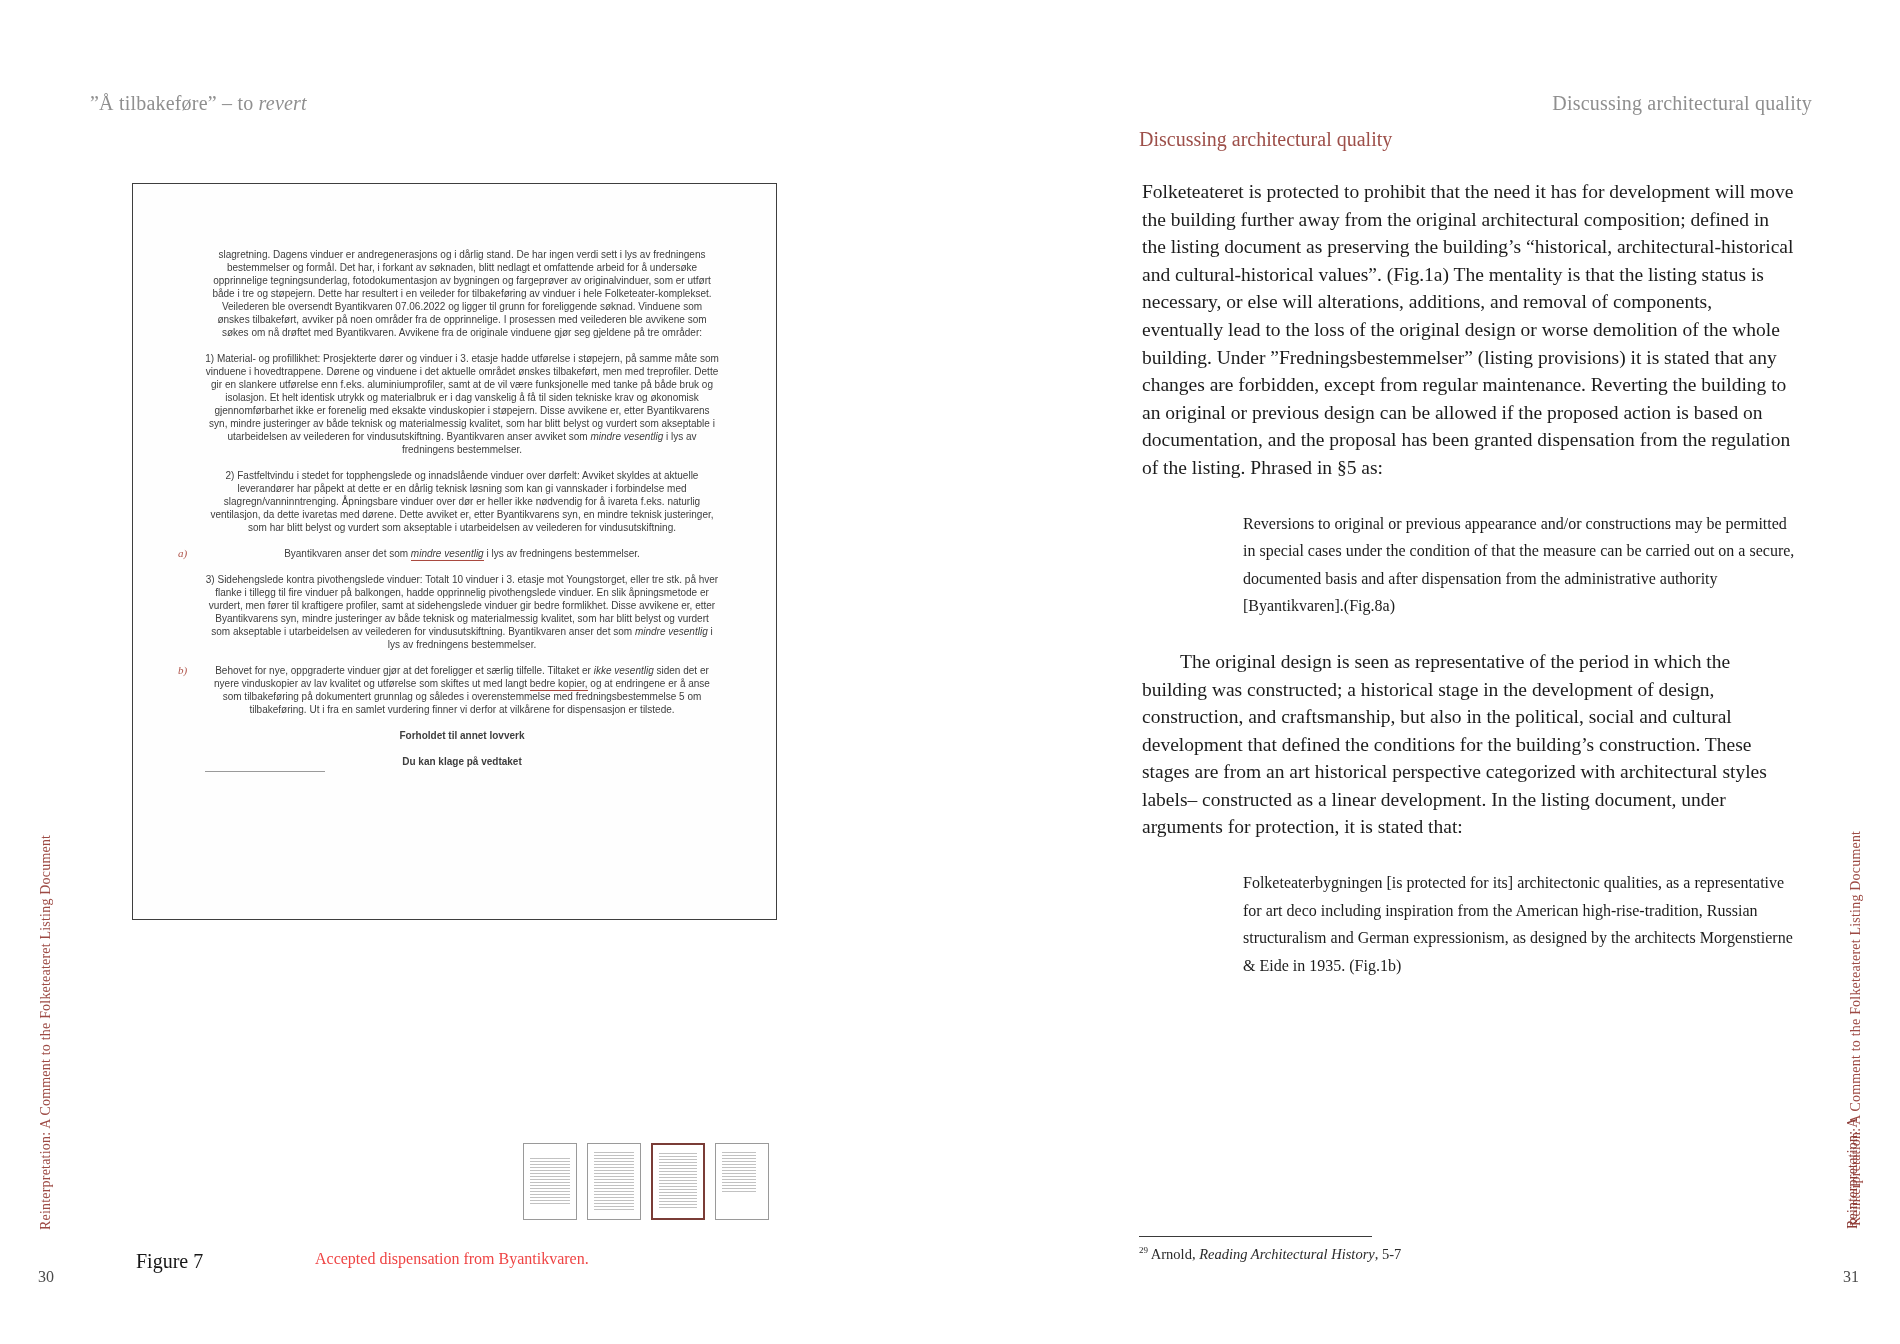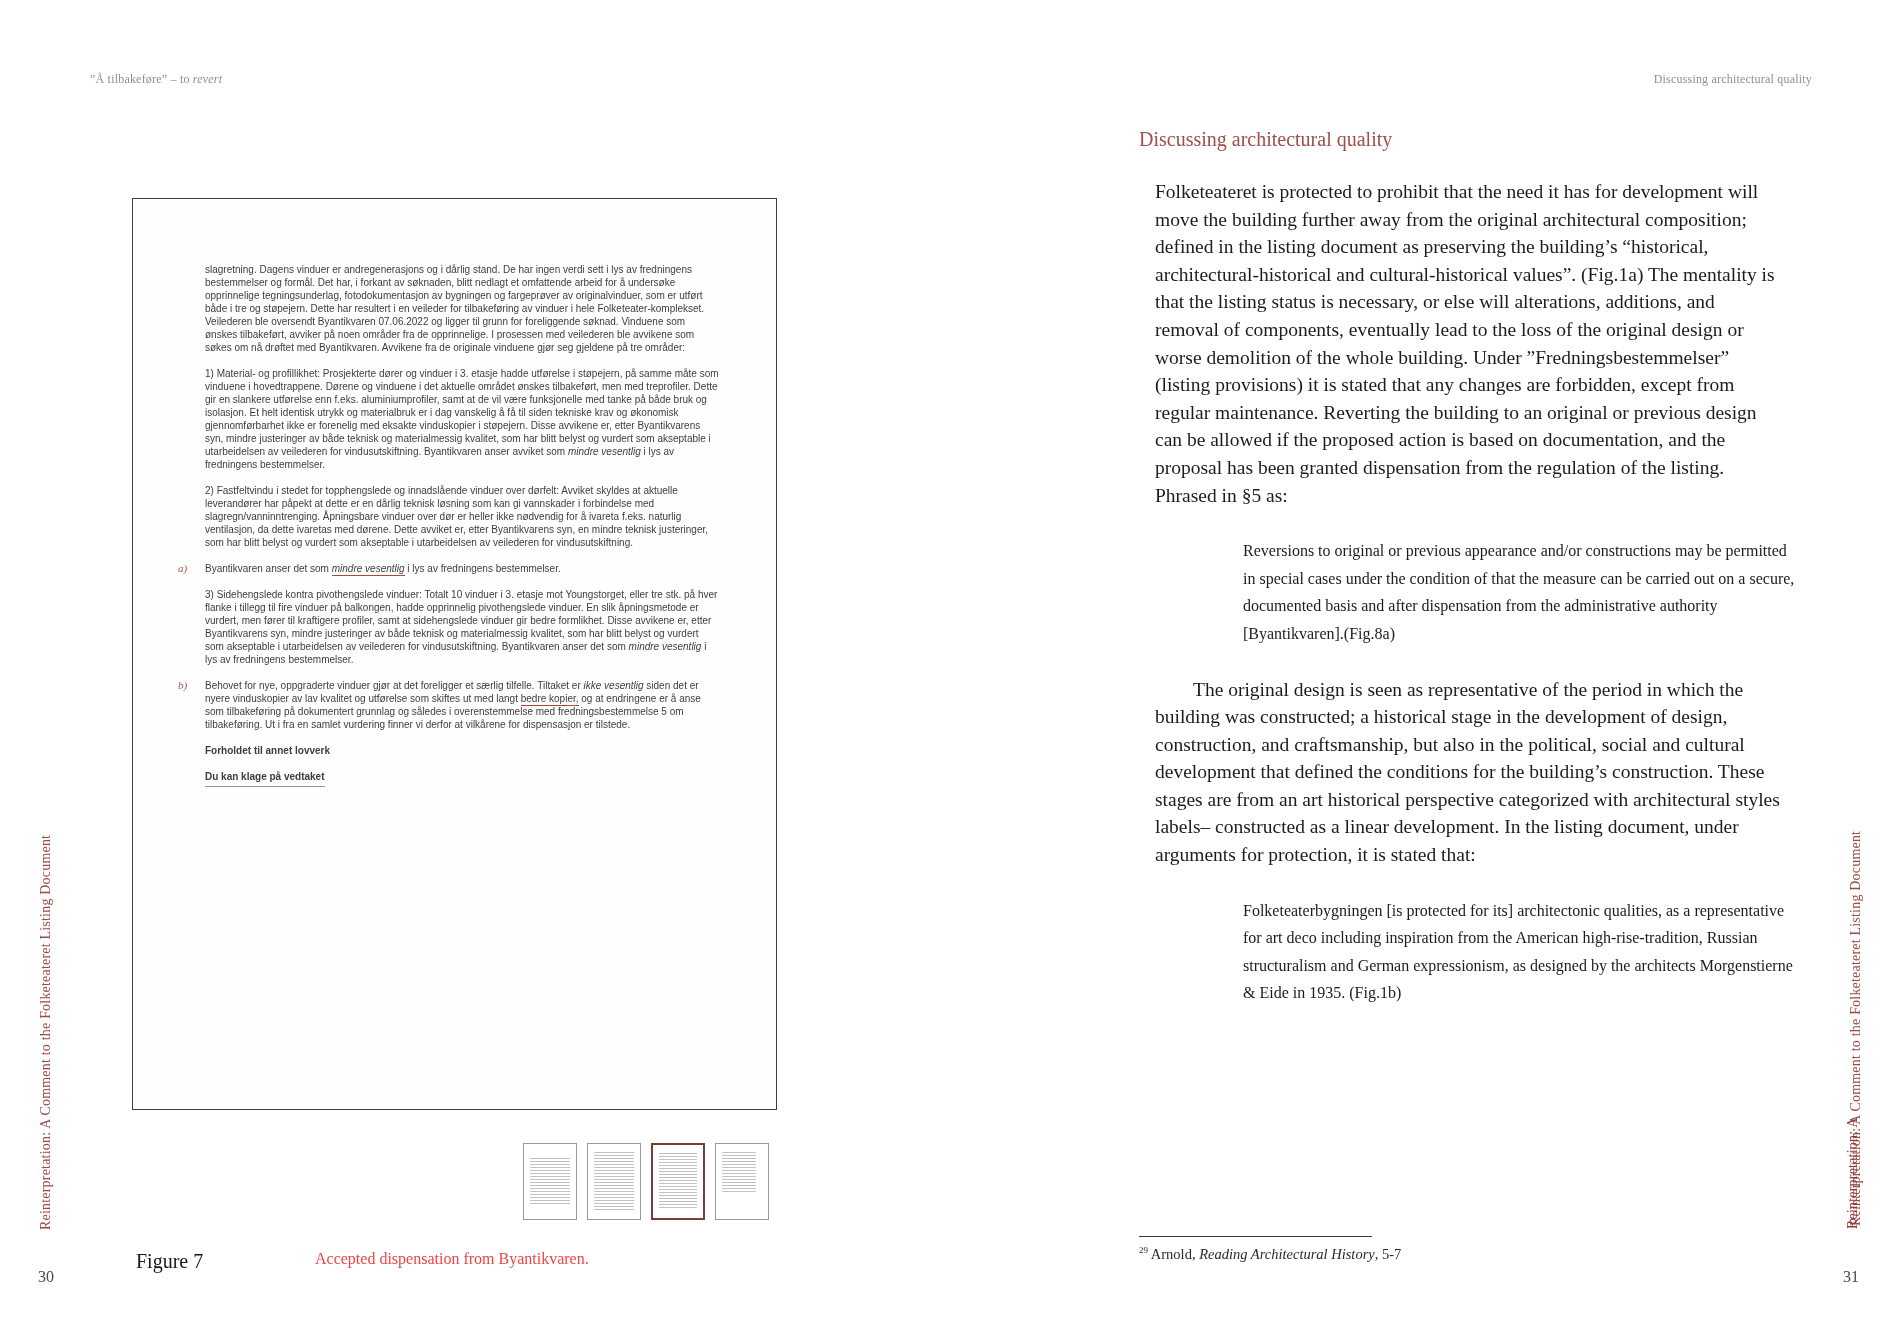--- a/index.html
+++ b/index.html
@@ -1,38 +1,38 @@
 <!DOCTYPE html>
 <html><head>
 <meta charset="utf-8">
 <style>
   html,body{margin:0;padding:0;background:#fff;}
   .spread{position:relative;width:1900px;height:1344px;background:#ffffff;overflow:hidden;
           font-family:"Liberation Serif", serif;color:#1f1f1f;}
 
   
-  .rh{position:absolute;top:72px;font-size:12px;color:#8f8f8f;letter-spacing:.2px;}
+  .rh{position:absolute;top:92px;font-size:20px;color:#8f8f8f;letter-spacing:.2px;}
   .rh-left{left:90px;}
   .rh-right{right:88px;text-align:right;}
 
   
   .sidebar{position:absolute;transform:rotate(-90deg);transform-origin:0 0;
            white-space:nowrap;font-size:14px;color:#9d4a44;letter-spacing:.2px;}
   .sidebar-left{left:38px;top:1230px;}
   .sidebar-right{left:1848px;top:1226px;}
   .sidebar-overlay{left:1845px;top:1229px;width:114px;overflow:hidden;color:#8c3b36;}
 
   
   .pagenum{position:absolute;top:1268px;font-size:16px;color:#4a4a4a;}
   .pagenum-left{left:38px;}
   .pagenum-right{left:1843px;}
 
   
-  .figure-box{position:absolute;left:132px;top:198px;width:645px;height:912px;
-              border:1.5px solid #3e3e3e;background:#fefefe;box-sizing:border-box;}
+  .figure-box{position:absolute;left:132px;top:183px;width:645px;height:737px;
+              border:1.5px solid #3e3e3e;background:#fefefe;box-sizing:border-box;text-align:center;}
   .doc-text{position:absolute;left:72px;top:64px;width:514px;
             font-family:"Liberation Sans", sans-serif;font-size:10px;line-height:13px;
             color:#3d3d3d;}
   .doc-block{margin:0 0 13px 0;}
   .doc-block.marked{position:relative;}
   .doc-marker{position:absolute;left:-27px;top:0;color:#b0544a;font-style:italic;
               font-family:"Liberation Serif", serif;font-size:11px;}
   .italic{font-style:italic;}
   .bold{font-weight:700;}
   .red-underline{border-bottom:1.5px solid #a9493f;padding-bottom:1px;}
@@ -48,21 +48,21 @@
   .thumb.t4 .lines{top:8px;bottom:26px;left:6px;right:12px;}
   .thumb.selected{border:2.5px solid #7a3c36;}
 
   
   .figure-label{position:absolute;left:136px;top:1250px;font-size:20px;color:#171717;}
   .figure-caption{position:absolute;left:315px;top:1250px;font-size:16px;color:#ef4444;}
 
   
   .right-col{position:absolute;left:1139px;top:128px;width:658px;}
   .section-heading{margin:0 0 27px 0;font-size:20px;font-weight:400;color:#9d4f49;}
-  .body-para{margin:16px;font-size:19.5px;line-height:27.6px;color:#1c1c1c;text-align:left;}
+  .body-para{margin:3px;font-size:19.5px;line-height:27.6px;color:#1c1c1c;text-align:left;}
   .body-para.indent{text-indent:38px;}
   .bquote{margin:28px 0 28px 104px;font-size:16px;line-height:27.6px;color:#1c1c1c;}
 
   
   .footnote-rule{position:absolute;left:1139px;top:1236px;width:233px;border-top:1.5px solid #3a3a3a;}
   .footnote{position:absolute;left:1139px;top:1246px;font-size:14.5px;color:#2a2a2a;width:520px;}
 </style>
 </head>
 <body>
 

